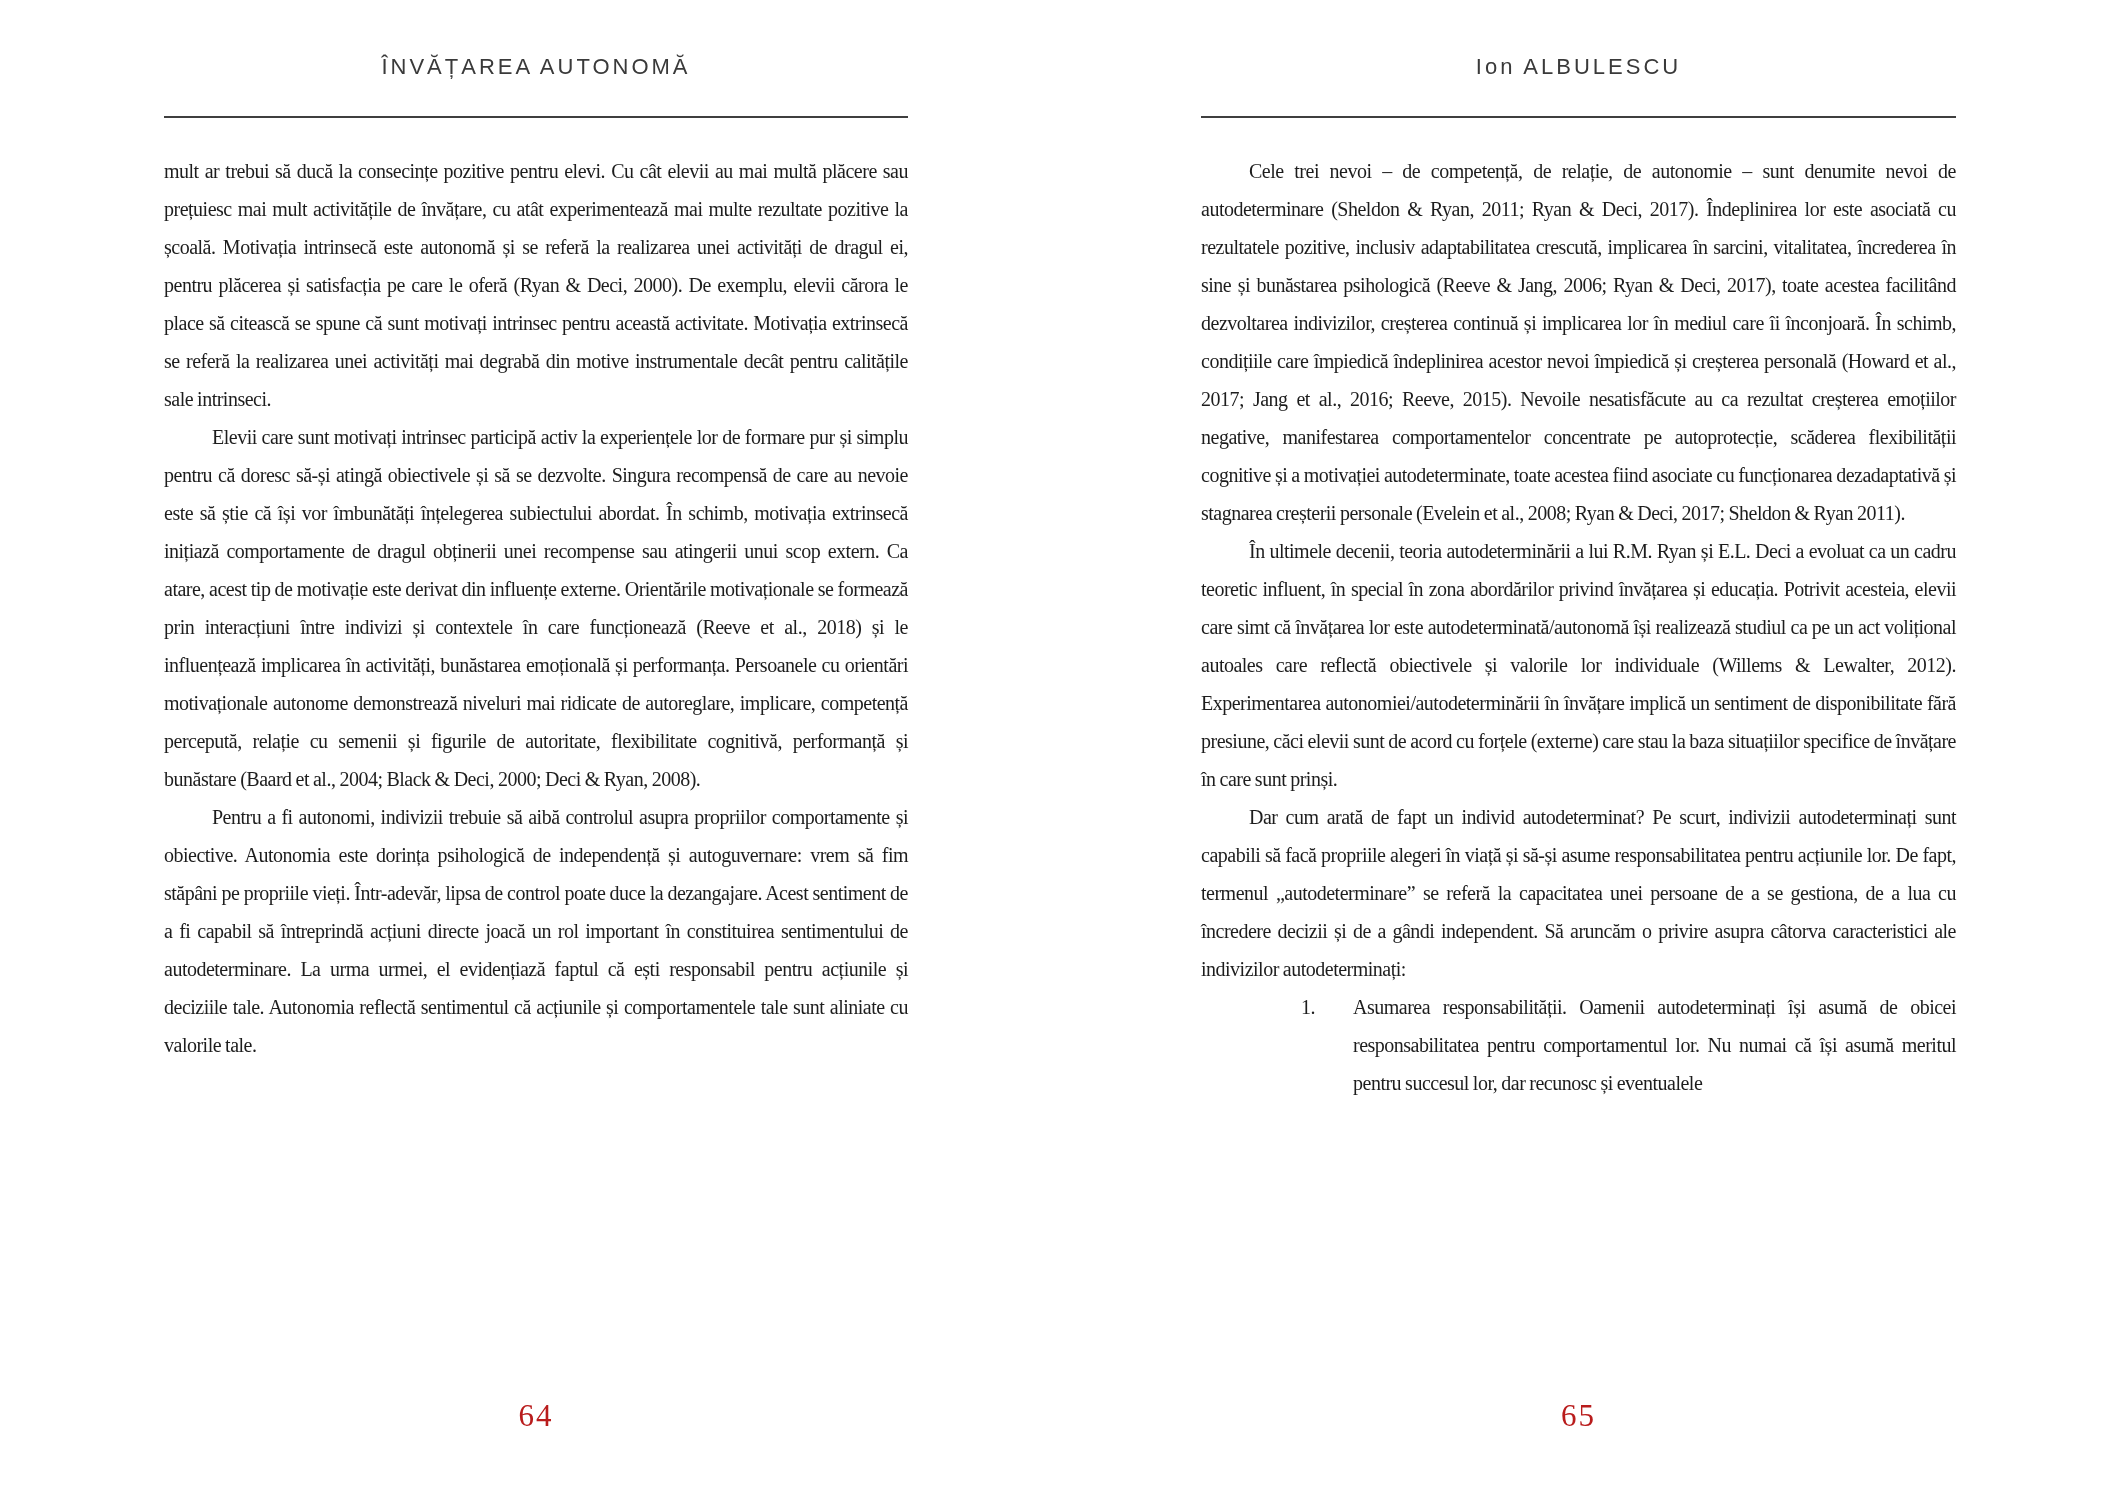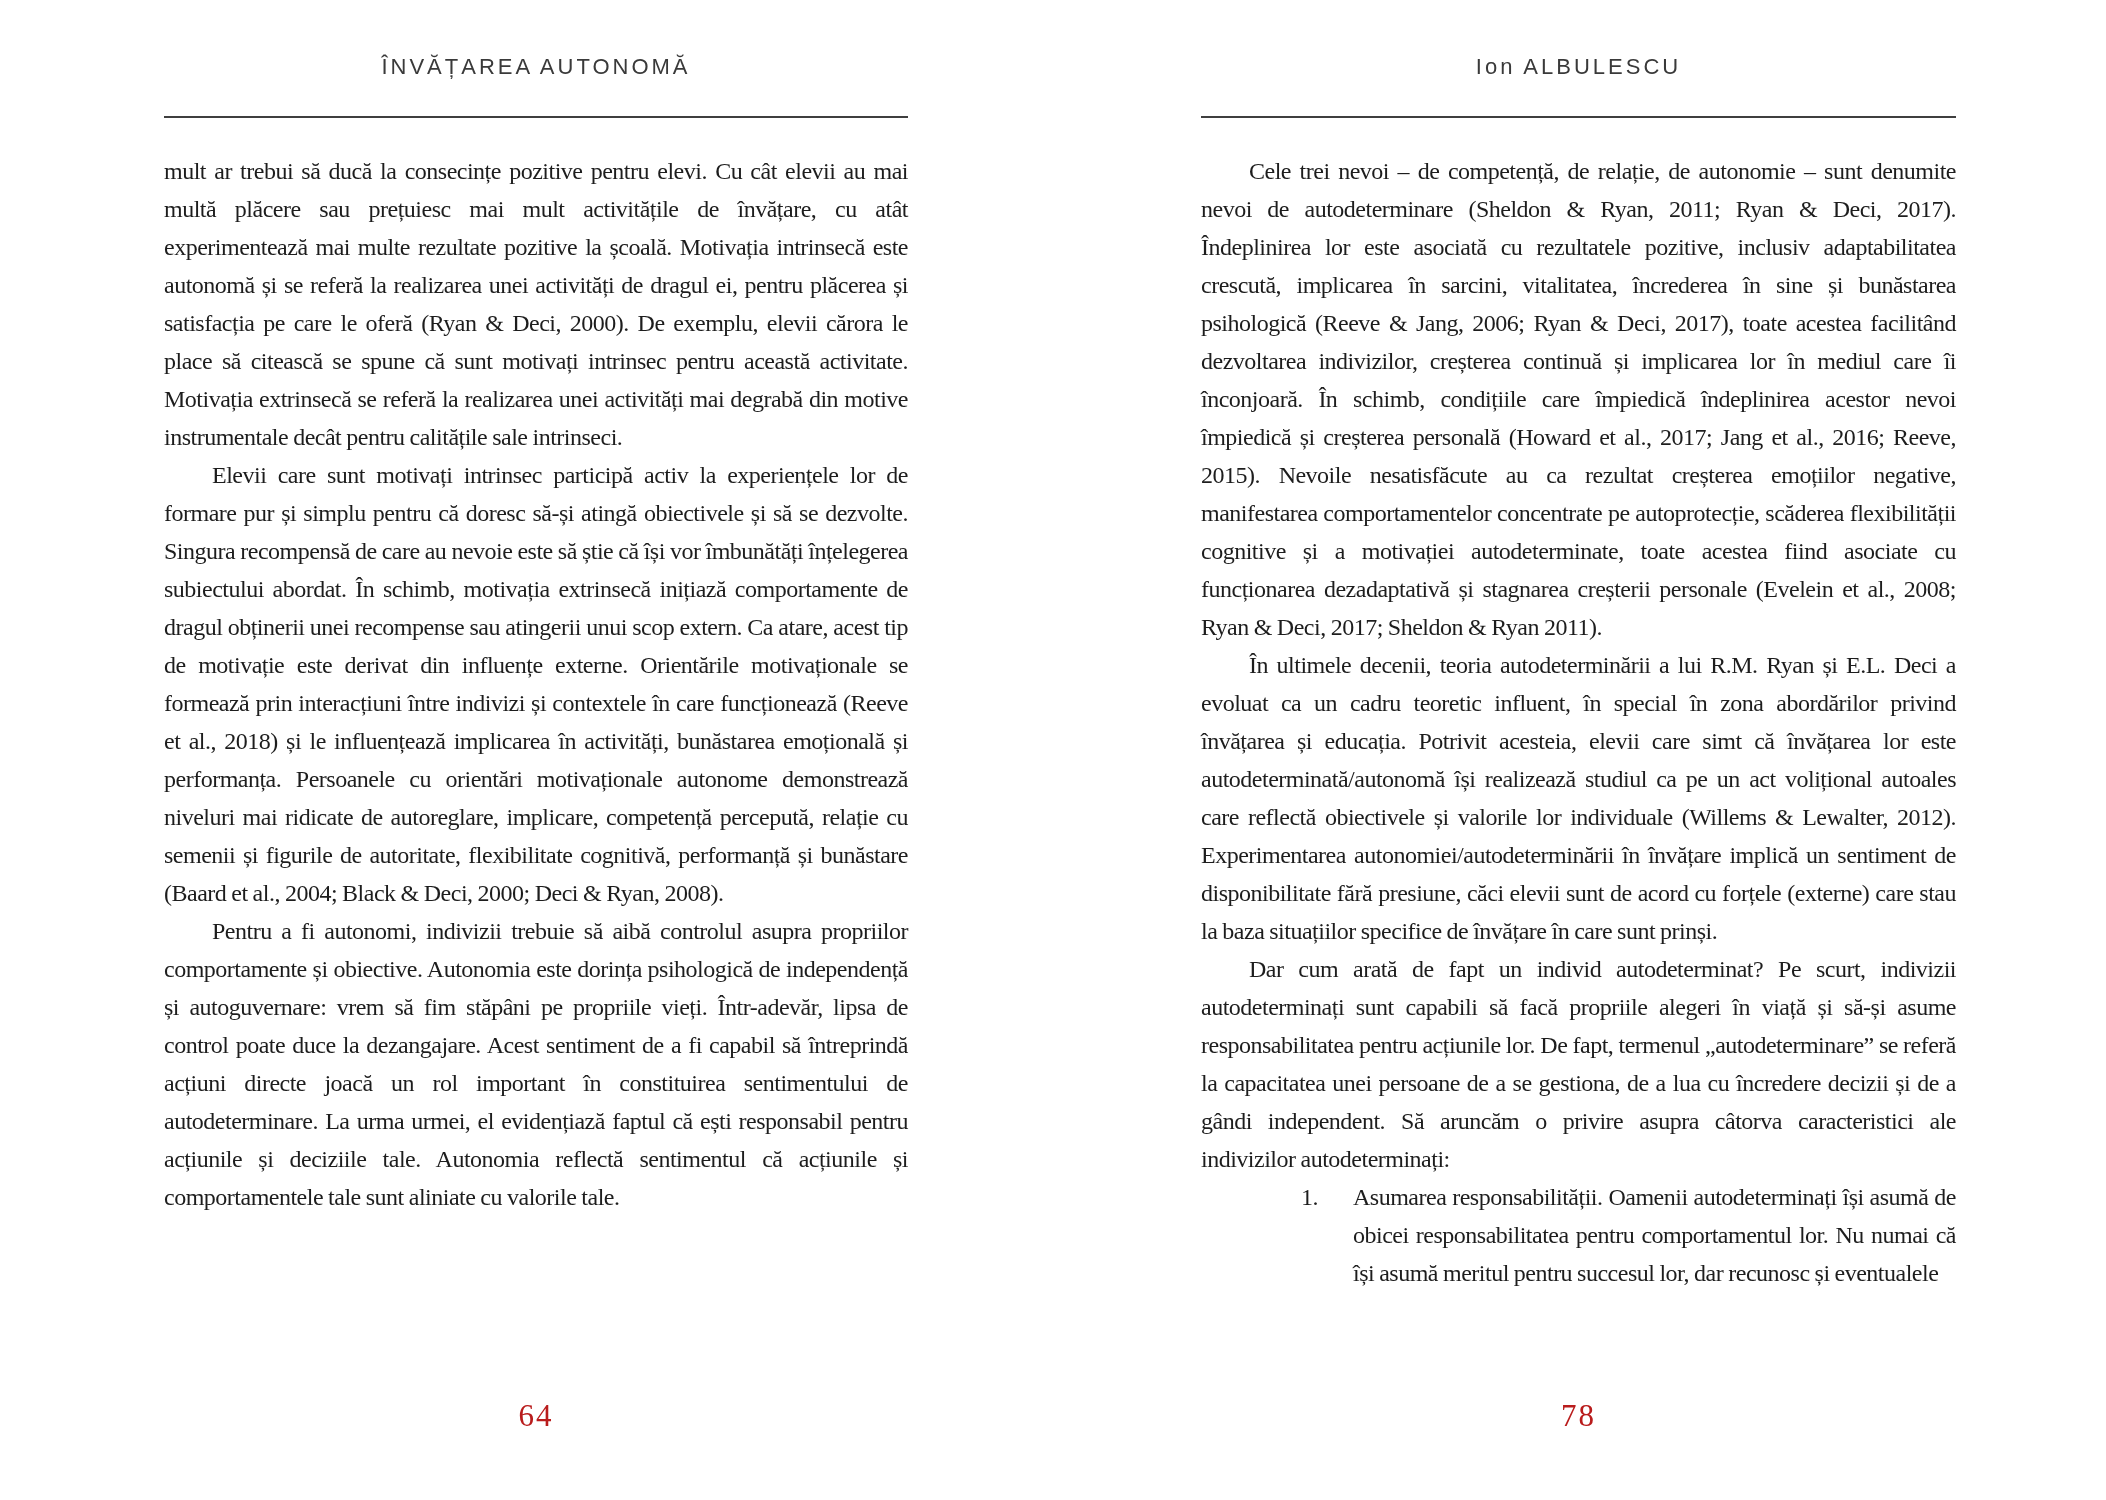--- a/index.html
+++ b/index.html
@@ -24,21 +24,21 @@
     color: #3a3a3a;
     white-space: nowrap;
   }
   .head-rule {
     position: absolute; top: 116px; left: 0; right: 0;
     border-top: 2px solid #3f3f3f;
   }
 
   .body-text {
     position: absolute; top: 152px; left: 0; right: 0;
-    font-size: 24px;
+    font-size: 20px;
     line-height: 38px;
     letter-spacing: -0.5px;
     word-spacing: -0.5px;
     text-align: justify;
   }
   .para { margin: 0; text-align: justify; }
   .para.indent { text-indent: 48px; }
 
   .nlist { margin-top: 0; }
   .list-item { display: flex; margin-left: 100px; }
@@ -85,17 +85,17 @@
             <p class="para indent">În ultimele decenii, teoria autodeterminării a lui R.M. Ryan și E.L. Deci a evoluat ca un cadru teoretic influent, în special în zona abordărilor privind învățarea și educația. Potrivit acesteia, elevii care simt că învățarea lor este autodeterminată/autonomă își realizează studiul ca pe un act volițional autoales care reflectă obiectivele și valorile lor individuale (Willems &amp; Lewalter, 2012). Experimentarea autonomiei/autodeterminării în învățare implică un sentiment de disponibilitate fără presiune, căci elevii sunt de acord cu forțele (externe) care stau la baza situațiilor specifice de învățare în care sunt prinși.</p>
             <p class="para indent">Dar cum arată de fapt un individ autodeterminat? Pe scurt, indivizii autodeterminați sunt capabili să facă propriile alegeri în viață și să-și asume responsabilitatea pentru acțiunile lor. De fapt, termenul „autodeterminare” se referă la capacitatea unei persoane de a se gestiona, de a lua cu încredere decizii și de a gândi independent. Să aruncăm o privire asupra câtorva caracteristici ale indivizilor autodeterminați:</p>
           </div>
         <div class="nlist">
             <div class="list-item">
               <span class="list-num">1.</span>
               <div class="list-text">Asumarea responsabilității. Oamenii autodeterminați își asumă de obicei responsabilitatea pentru comportamentul lor. Nu numai că își asumă meritul pentru succesul lor, dar recunosc și eventualele</div>
             </div>
           </div>
       </div>
-      <div class="page-number">78</div>
+      <div class="page-number">65</div>
     </div>
   </section>
 
 </div>
 
 </body></html>

